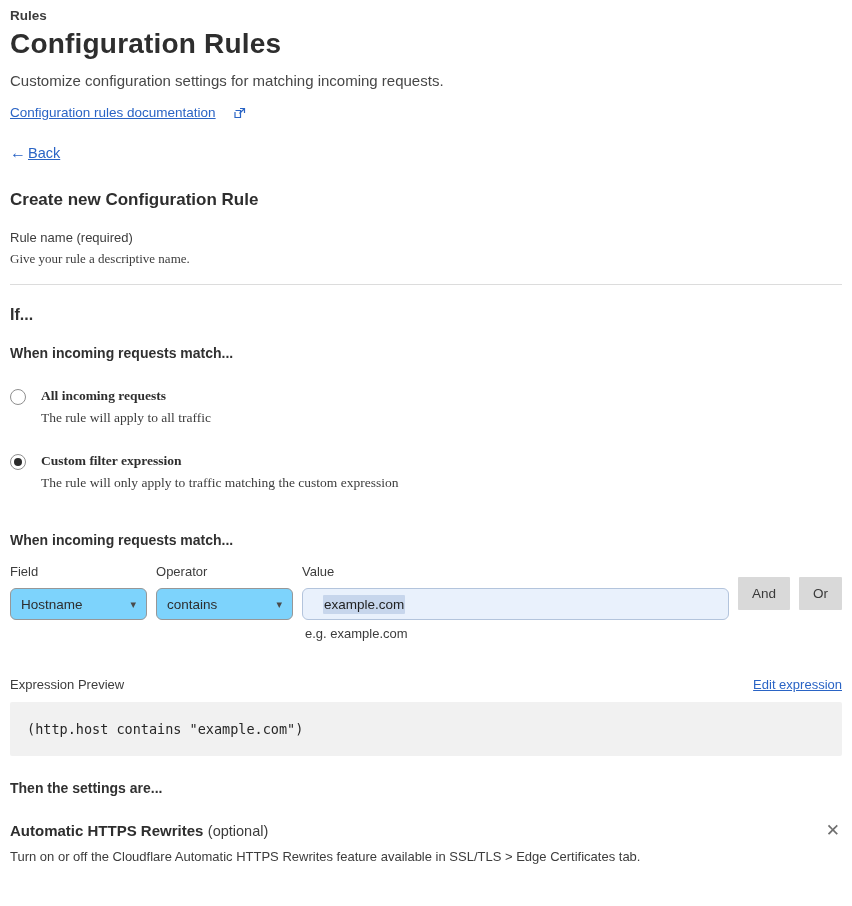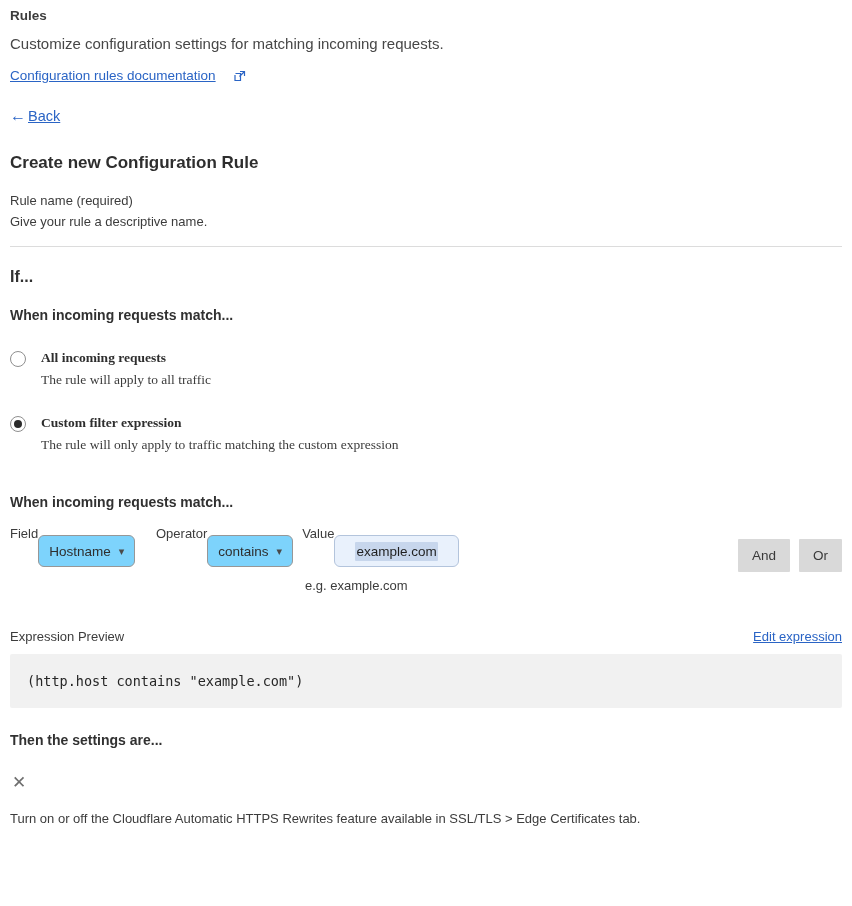--- a/index.html
+++ b/index.html
@@ -24,21 +24,21 @@
 
   
   .section-heading { font-size: 17px; font-weight: 700; margin-top: 28px; color: #2e2e2e; }
   .field-label { font-size: 13px; color: #3c3c3c; margin-top: 20px; }
   .rule-name-input {
     margin-top: 7px; width: 473px; height: 30px;
     border: 1px solid #949494; border-radius: 6px;
     padding: 0 11px; font-size: 13.5px; color: #2e2e2e;
     font-family: "Liberation Sans", sans-serif; background: #fff;
   }
-  .helper { font-size: 13px; color: #3c3c3c; margin-top: 6px; }
+  .helper { font-size: 13px; color: #3c3c3c; margin-top: 6px; font-family: Liberation Serif, serif; }
 
   .divider { border: none; border-top: 1px solid #dcdcdc; margin-top: 17px; }
 
   
   .if-heading { font-size: 16px; font-weight: 700; margin-top: 21px; }
   .match-label { font-size: 14px; font-weight: 700; margin-top: 21px; }
 
   .radio-option { display: flex; margin-top: 27px; }
   .radio-circle {
     width: 16px; height: 16px; border: 1px solid #8f8f8f; border-radius: 50%;
@@ -48,21 +48,21 @@
     content: ""; position: absolute; left: 3px; top: 3px;
     width: 8px; height: 8px; border-radius: 50%; background: #2b2b2b;
   }
   .radio-text { margin-left: 15px; font-family: Liberation Serif, serif; }
   .radio-label { font-size: 13.5px; font-weight: 700; color: #2e2e2e; }
   .radio-desc { font-size: 13.5px; color: #3c3c3c; margin-top: 6px; }
 
   
   .builder-match-label { font-size: 14px; font-weight: 700; margin-top: 41px; }
   .builder-row { display: flex; margin-top: 16px; }
-  .builder-col { display: flex; }
+  .builder-col { display: flex; flex-direction: column; }
   .col-label { font-size: 13px; color: #3c3c3c; }
   .select-box {
     margin-top: 9px; height: 32px; border: 1px solid #979797; border-radius: 6px;
     background: #7dd3fc; display: flex; align-items: center; justify-content: space-between;
     padding: 0 10px; font-size: 13.5px; color: #2e2e2e; cursor: pointer;
   }
   .select-caret { color: #4a4a4a; font-size: 11px; margin-left: 8px; }
   .field-col { width: 138px; margin-right: 9px; }
   .operator-col { width: 138px; margin-right: 9px; }
   .value-col { width: 430px; }
@@ -88,29 +88,30 @@
     padding: 19px 17px; font-family: "DejaVu Sans Mono", "Liberation Mono", monospace;
     font-size: 13.5px; color: #262626;
   }
 
   
   .then-heading { font-size: 14px; font-weight: 700; margin-top: 24px; }
   .setting-header { margin-top: 24px; display: flex; justify-content: space-between; align-items: center; width: 832px; }
   .setting-name { font-size: 15px; font-weight: 700; color: #2e2e2e; }
   .setting-optional { font-weight: 400; font-size: 14.5px; color: #3c3c3c; }
   .close-x { font-size: 17px; color: #6f6f6f; cursor: pointer; line-height: 1; padding: 2px; }
-  .setting-desc { font-size: 13px; color: #3c3c3c; margin-top: 18px; }
+  .setting-desc { font-size: 13px; color: #3c3c3c; margin-top: 8px; }
 </style>
 </head>
 <body>
 
 <div class="page">
 
   
   <div class="breadcrumb">Rules</div>
+  <h1 class="page-title">Configuration Rules</h1>
   <div class="subtitle">Customize configuration settings for matching incoming requests.</div>
 
   <div class="doc-link-row">
     <a class="link">Configuration rules documentation</a>
     <span class="ext-icon">
       <svg width="12" height="12" viewBox="0 0 12 12">
         <path d="M1.5 3.5 h5 v7 h-5.5 v-5.5" fill="none" stroke="#2a64c5" stroke-width="1.2"></path>
         <path d="M6 1.5 h4.5 v4.5 M10.5 1.5 L5.5 6.5" fill="none" stroke="#2a64c5" stroke-width="1.2"></path>
       </svg>
     </span>
@@ -186,20 +187,24 @@
   <div class="preview-row">
     <span class="preview-label">Expression Preview</span>
     <a class="link edit-link">Edit expression</a>
   </div>
   <div class="code-box">(http.host contains "example.com")</div>
 
   
   <div class="then-heading">Then the settings are...</div>
 
   <div class="setting-header">
+    <div>
+      <span class="setting-name">Automatic HTTPS Rewrites</span>
+      <span class="setting-optional">(optional)</span>
+    </div>
     <span class="close-x">✕</span>
   </div>
 
   <div class="setting-desc">Turn on or off the Cloudflare Automatic HTTPS Rewrites feature available in SSL/TLS &gt; Edge Certificates tab.</div>
 
   
 
 </div>
 
 </body></html>

